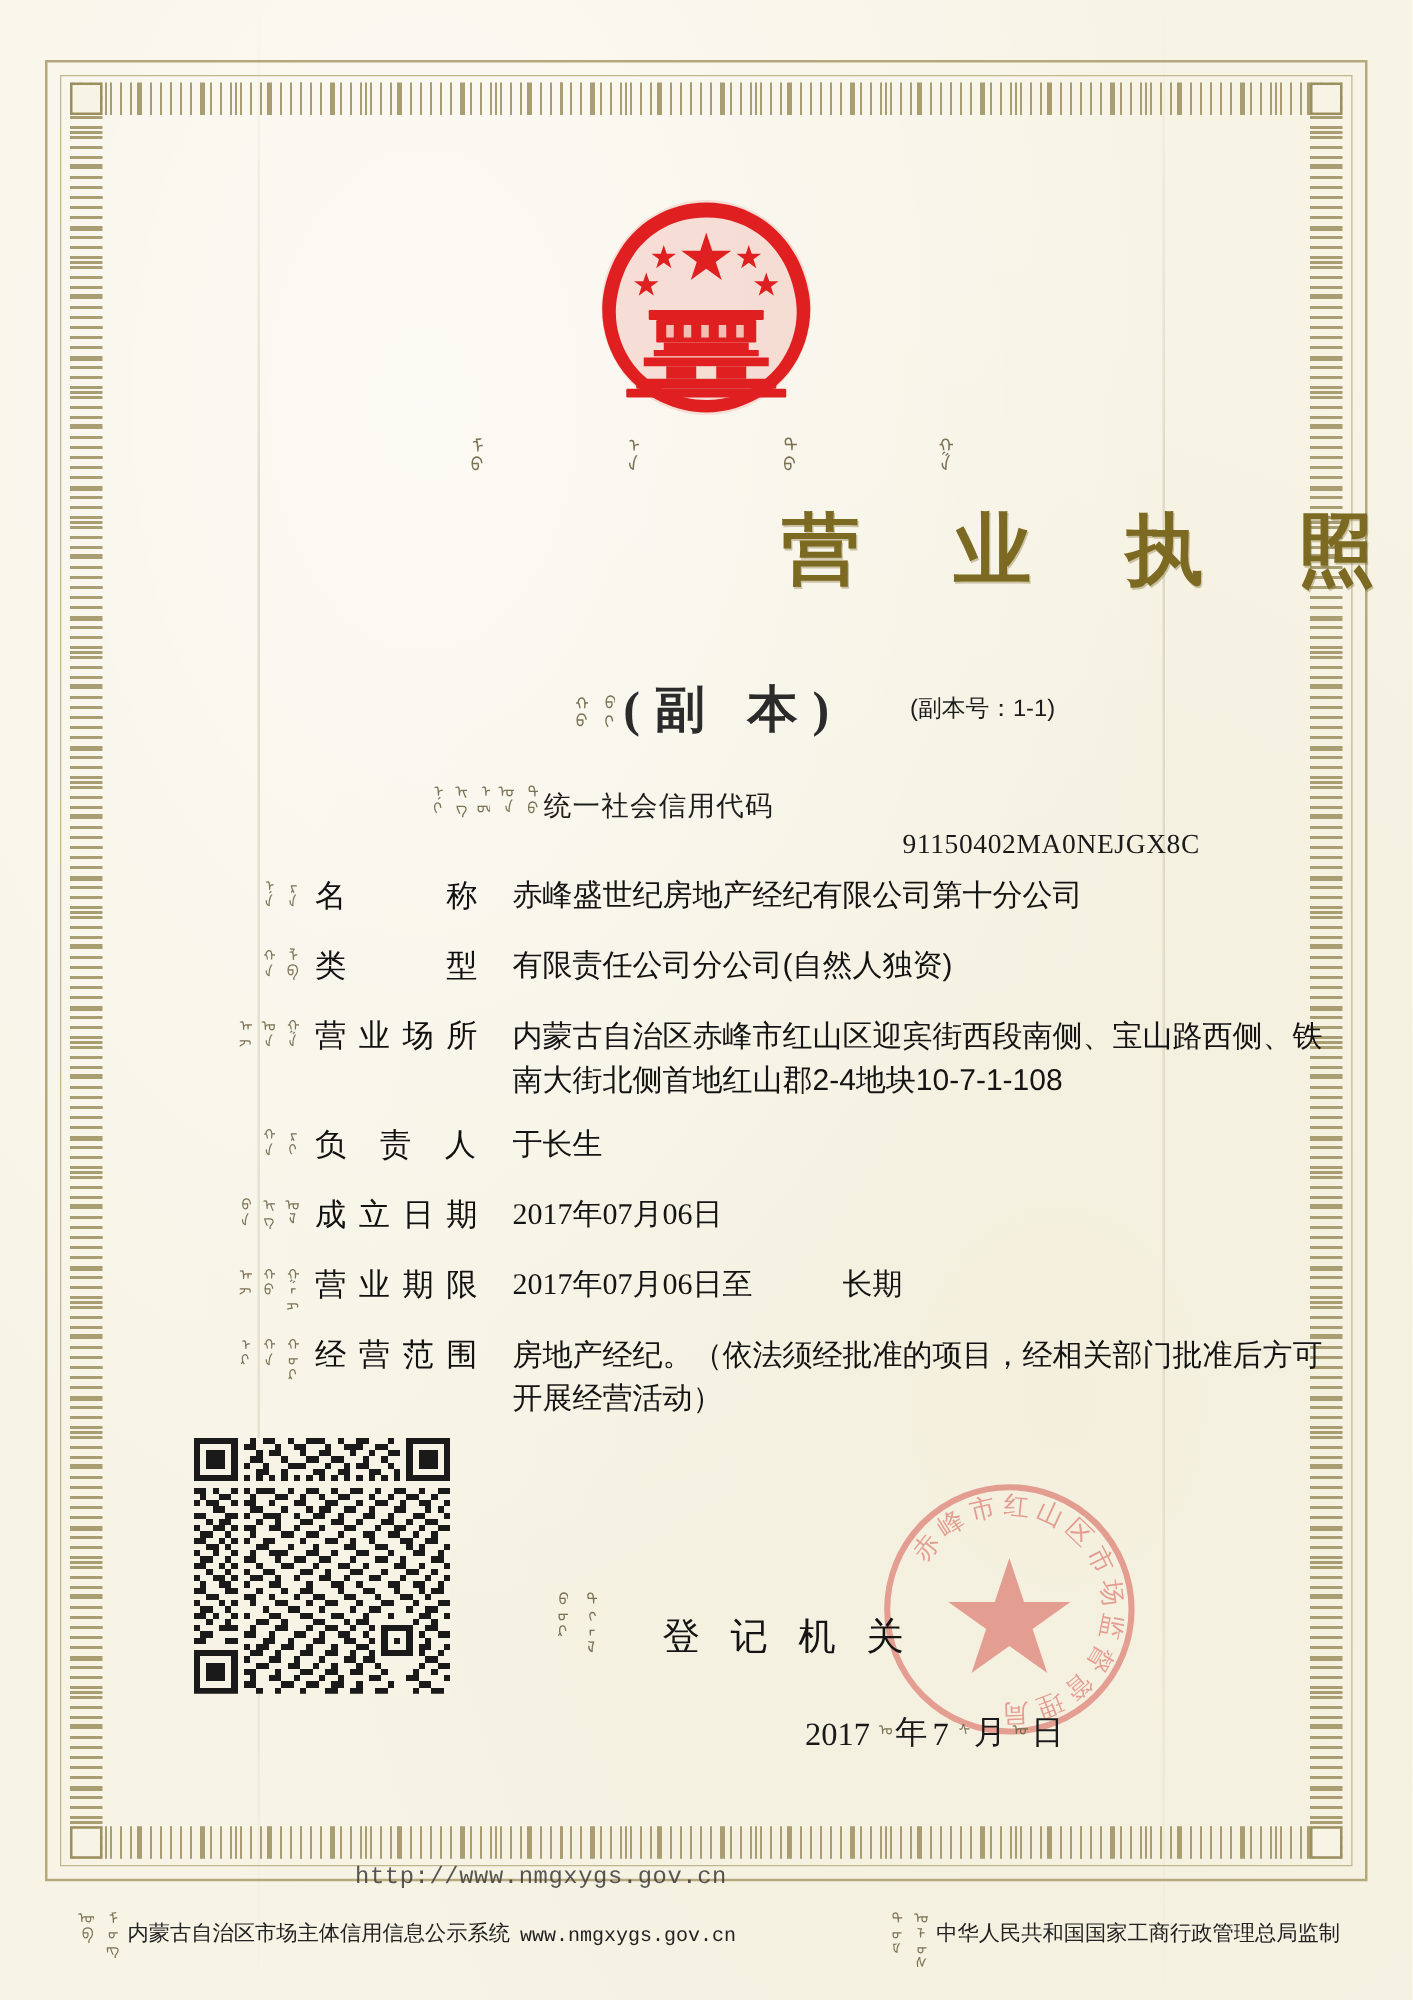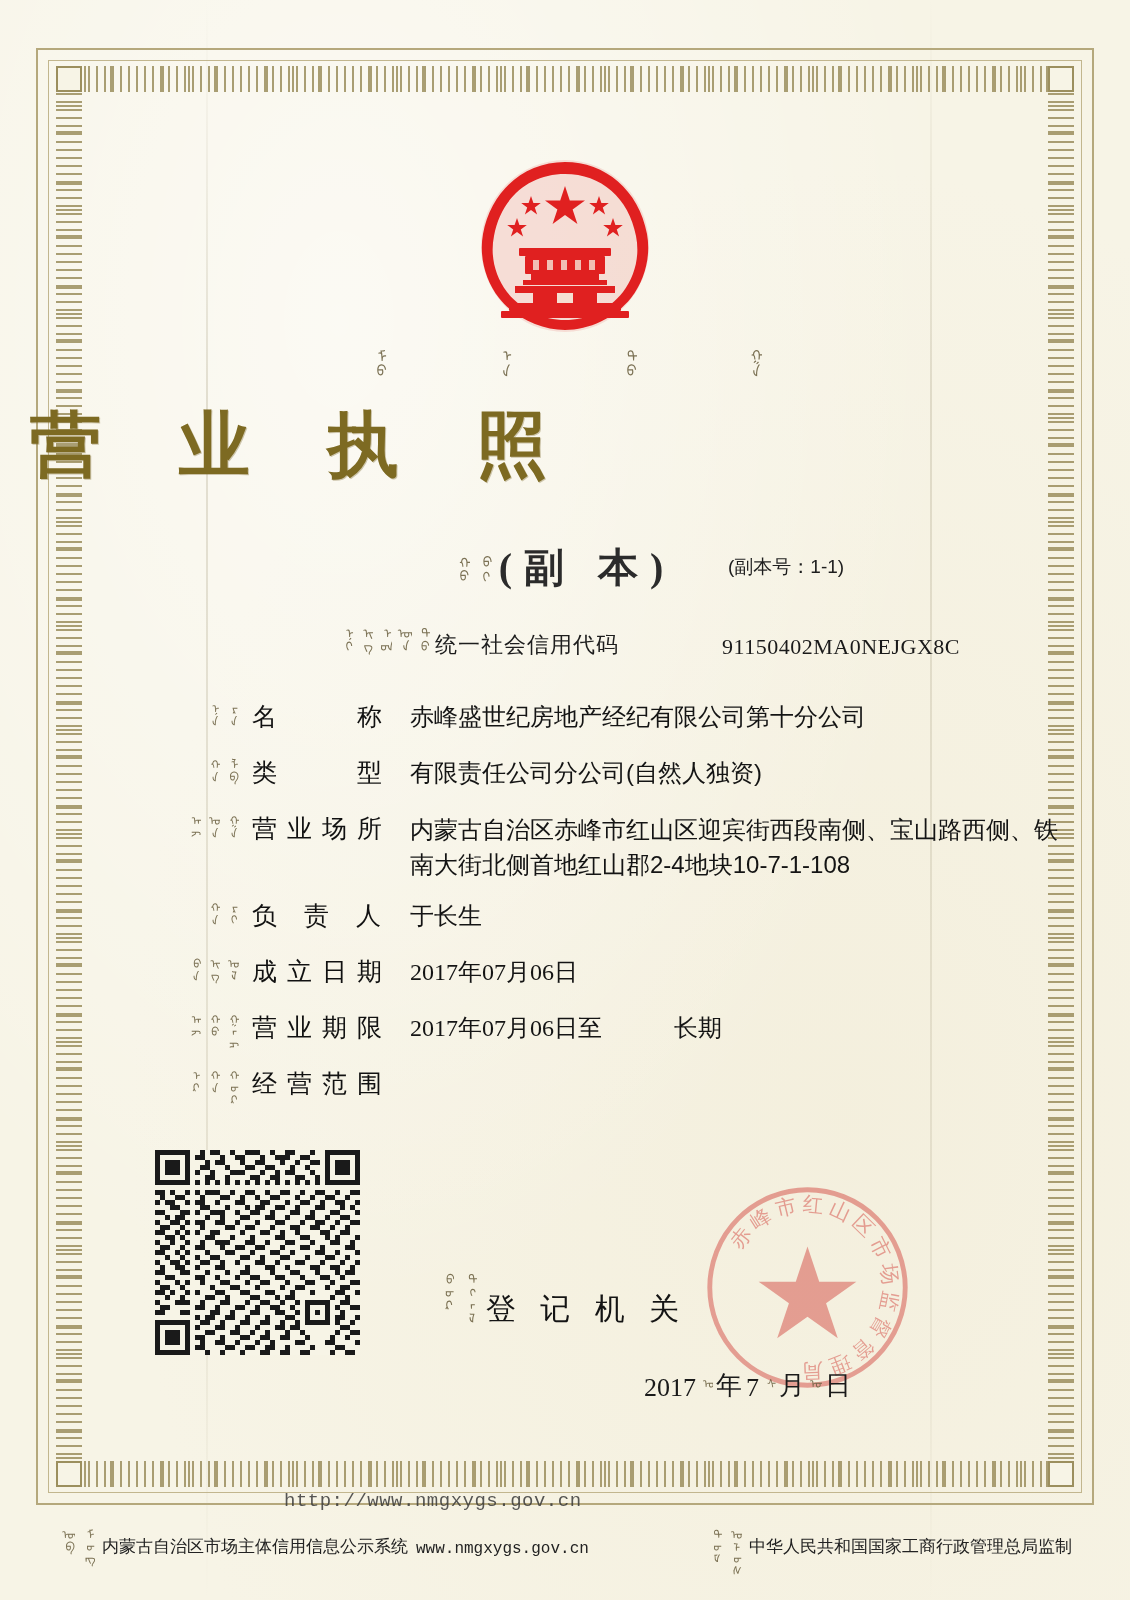--- a/index.html
+++ b/index.html
@@ -103,24 +103,24 @@
     justify-content: center;
     gap: 110px;
   }
   .mn-title-row .mn { font-size: 15px; height: 38px; }
 
   
   .title {
     position: absolute;
     top: 398px;
     left: 0; right: 0;
-    text-align: left;
+    text-align: right;
     font-family: "Liberation Serif", serif;
     font-weight: bold;
-    font-size: 71px;
+    font-size: 62px;
     letter-spacing: 30px;
     color: #7d6a22;
     text-shadow: 1px 1px 0 rgba(120,100,40,0.35);
     text-indent: 30px;
   }
   .subtitle-row {
     position: absolute;
     top: 540px;
     left: 0; right: 0;
     display: flex;
@@ -156,21 +156,21 @@
   }
   .credit-label-row .mn { height: 34px; font-size: 13px; }
   .credit-label {
     font-size: 22px;
     letter-spacing: 1px;
     color: #1d1d1d;
     font-family: "Liberation Sans", sans-serif;
   }
   .credit-code {
     position: absolute;
-    top: 634px;
+    top: 662px;
     left: 722px;
     font-size: 22px;
     letter-spacing: 0.5px;
     color: #1a1a1a;
     font-family: "Liberation Serif", serif;
   }
 
   
   .fields {
     position: absolute;
@@ -236,20 +236,21 @@
     display: flex;
     align-items: flex-end;
     gap: 10px;
   }
   .registry-row .mn { height: 58px; font-size: 13px; }
   .registry-label {
     font-size: 30px;
     letter-spacing: 8px;
     color: #141414;
     font-family: "Liberation Sans", sans-serif;
+    margin-left: 44px;
   }
   .seal {
     position: absolute;
     left: 700px;
     top: 1180px;
     width: 215px;
     height: 215px;
     opacity: 0.45;
   }
   .seal svg { width: 100%; height: 100%; display: block; }
@@ -461,20 +462,21 @@
       <div class="field-value value-mono">2017年07月06日至　　　长期</div>
     </div>
 
     <div class="field-row">
       <div class="field-mn">
         <span class="mn">ᠡᠷ</span>
         <span class="mn">ᠬᠡ</span>
         <span class="mn">ᠬᠦᠷ</span>
       </div>
       <div class="field-label">经营范围</div>
+      <div class="field-value two-line">房地产经纪。（依法须经批准的项目，经相关部门批准后方可开展经营活动）</div>
     </div>
 
   </div>
 
   <div class="qr">
     <svg viewBox="0 0 41 41" shape-rendering="crispEdges">
       <rect width="41" height="41" fill="#f7f4e6"></rect>
       <g fill="#1a1a1a">
 
         <path d="M0 0h7v7h-7z"></path>

